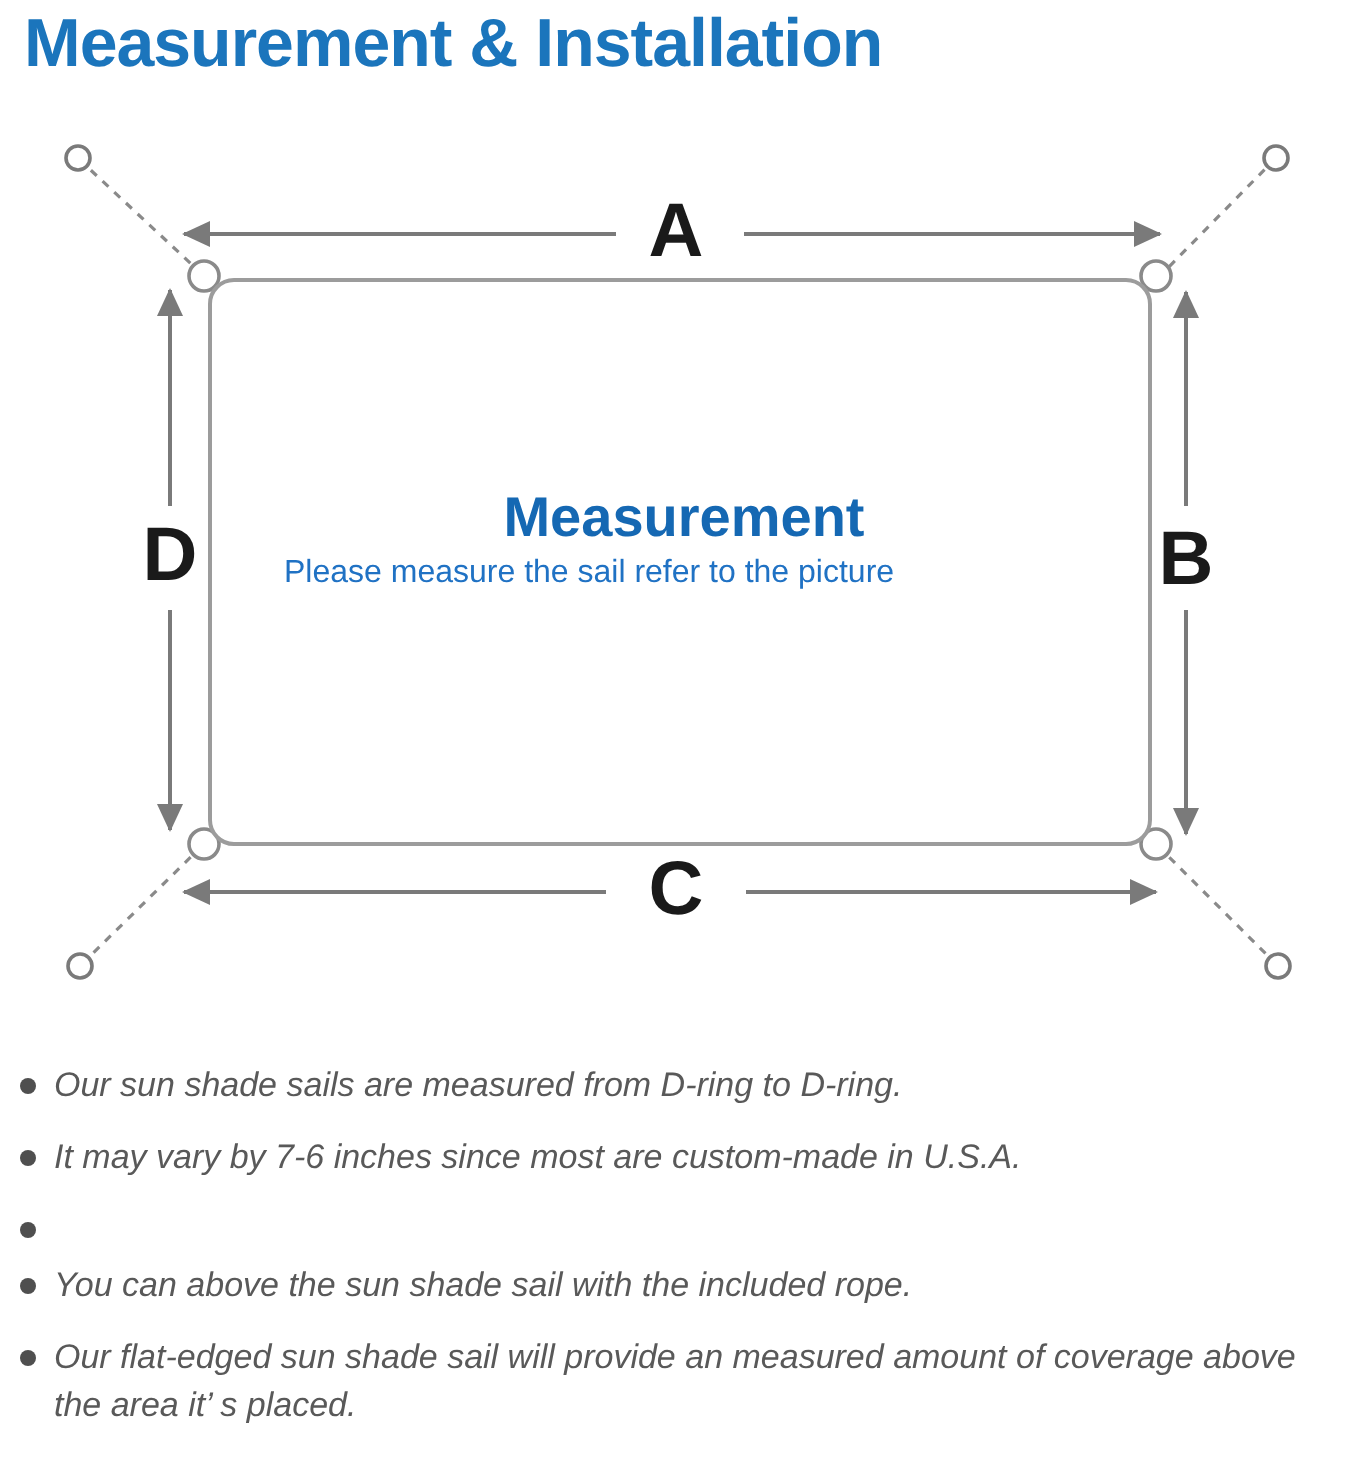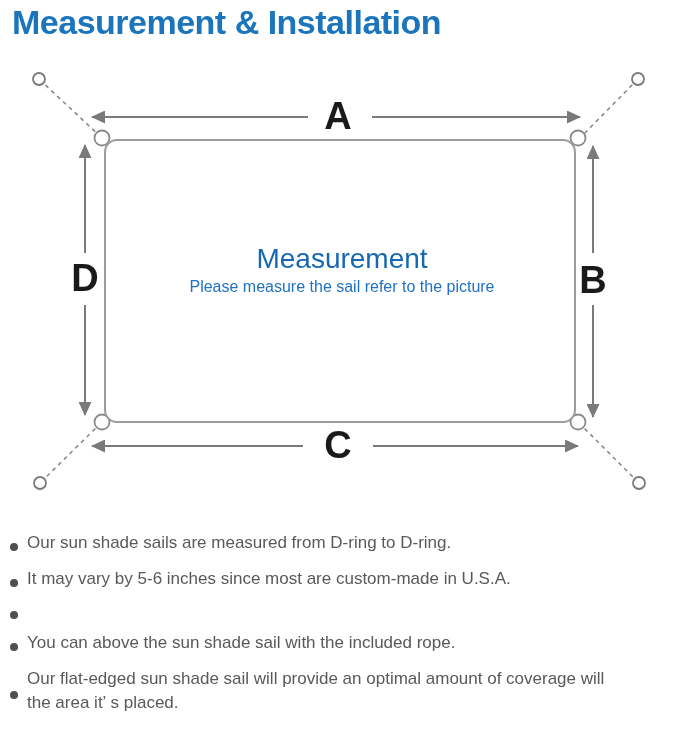--- a/index.html
+++ b/index.html
@@ -20,33 +20,34 @@
     position:absolute;width:64px;height:46px;line-height:46px;
     text-align:center;font-size:38px;font-weight:bold;color:#1a1a1a;
   }
   .label-a{left:306px;top:93px;}
   .label-c{left:306px;top:422px;}
   .label-d{left:53px;top:255px;}
   .label-b{left:561px;top:257px;}
   .center-heading{
     position:absolute;left:142px;top:241px;width:400px;height:36px;
     line-height:36px;text-align:center;
-    font-size:28px;font-weight:normal;color:#1568b3;
+    font-size:28px;font-weight:bold;color:#1568b3;
   }
   .center-sub{
     position:absolute;left:142px;top:277px;width:400px;height:20px;
-    line-height:20px;text-align:center;
+    line-height:20px;
     font-size:16px;color:#2072c4;
   }
   .bullet-list{
     position:absolute;left:0;top:531px;width:679px;
   }
   .bullet-item{
-    display:flex;align-items:center;
+    display:flex;align-items:flex-start;
     margin:0 0 12px 0;
+    font-style:italic;
   }
   .bullet-dot{
     flex:0 0 8px;width:8px;height:8px;border-radius:50%;
     background:#4f4f4f;margin:8px 9px 0 10px;
   }
   .bullet-text{
     font-size:17px;line-height:24px;color:#595959;
     white-space:nowrap;
   }
 </style>
@@ -114,38 +115,38 @@
   <div class="bullet-item">
     <span class="bullet-dot"></span>
     <div class="bullet-text">
       <div>Our sun shade sails are measured from D-ring to D-ring.</div>
     </div>
   </div>
 
   <div class="bullet-item">
     <span class="bullet-dot"></span>
     <div class="bullet-text">
-      <div>It may vary by 5-6 inches since most are custom-made in U.S.A.</div>
+      <div>It may vary by 7-6 inches since most are custom-made in U.S.A.</div>
     </div>
   </div>
 
   <div class="bullet-item">
     <span class="bullet-dot"></span>
     <div class="bullet-text">
     </div>
   </div>
 
   <div class="bullet-item">
     <span class="bullet-dot"></span>
     <div class="bullet-text">
       <div>You can above the sun shade sail with the included rope.</div>
     </div>
   </div>
 
   <div class="bullet-item">
     <span class="bullet-dot"></span>
     <div class="bullet-text">
-      <div>Our flat-edged sun shade sail will provide an optimal amount of coverage will</div>
+      <div>Our flat-edged sun shade sail will provide an measured amount of coverage above</div>
       <div>the area it’ s placed.</div>
     </div>
   </div>
 
 </div>
 
 </body></html>

